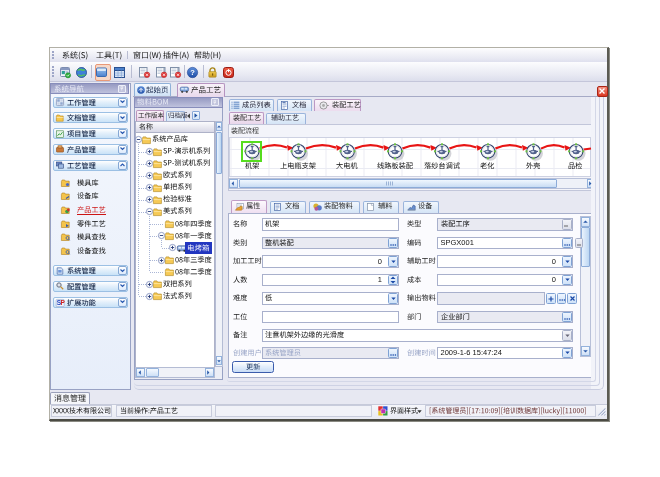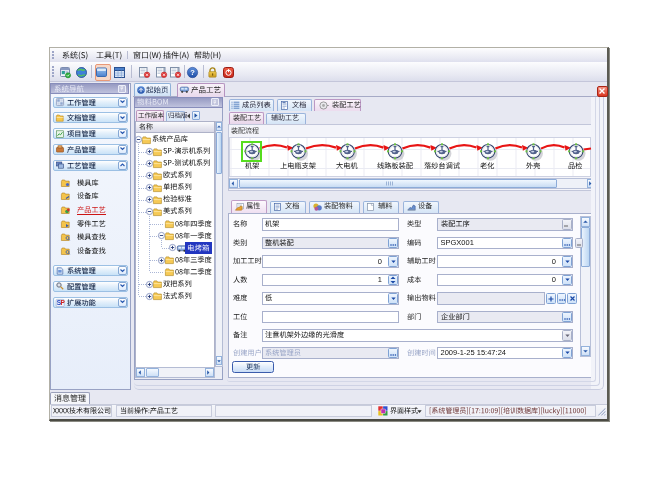--- a/index.html
+++ b/index.html
@@ -1315,21 +1315,21 @@
       <circle cx="3.2" cy="1" r="0.8" fill="#1a4aa8"></circle>
       <circle cx="5.4" cy="1" r="0.8" fill="#1a4aa8"></circle>
     </svg>
     <div style="position:absolute;left:406.5px;top:348.9px;z-index:5;line-height:0"><svg width="28.8" height="7.2" viewBox="0 0 4000 1000" fill="#93a0c4" style="overflow:visible">
         <use href="#g138" x="0"></use>
         <use href="#g139" x="1000"></use>
         <use href="#g119" x="2000"></use>
         <use href="#g142" x="3000"></use>
       </svg></div>
     <div style="position:absolute;left:437px;top:346.5px;width:136px;height:12.5px;background:#fff;border:1px solid #a8b0cc;box-sizing:border-box;"></div>
-    <div style="position:absolute;left:440.5px;top:349.1px;font:7.5px 'Liberation Sans',sans-serif;color:#111;line-height:7.5px;white-space:pre;z-index:5;">2009-1-25 15:47:24</div>
+    <div style="position:absolute;left:440.5px;top:349.1px;font:7.5px 'Liberation Sans',sans-serif;color:#111;line-height:7.5px;white-space:pre;z-index:5;">2009-1-6 15:47:24</div>
     <div style="position:absolute;left:562px;top:347.5px;width:10px;height:10.5px;background:linear-gradient(#eef5fe,#cfe2f8);border:1px solid #7fa2d4;border-radius:1.5px;box-sizing:border-box;z-index:6;"></div>
     <svg style="position:absolute;left:564.5px;top:351.0px;overflow:visible;z-index:7;" width="5" height="4">
       <path d="M0.3 0.5l2.2 2.6 2.2-2.6z" fill="#1a4aa8"></path>
     </svg>
     <div style="position:absolute;left:231.5px;top:360.5px;width:42.5px;height:12px;background:linear-gradient(#ffffff,#e4eefb 45%,#c8dcf6);border:1px solid #3b5cac;border-radius:2.5px;box-sizing:border-box;z-index:6;"></div>
     <div style="position:absolute;left:245.5px;top:362.6px;z-index:7;line-height:0"><svg width="14.4" height="7.2" viewBox="0 0 2000 1000" fill="#15305c" style="overflow:visible">
         <use href="#g143" x="0"></use>
         <use href="#g144" x="1000"></use>
       </svg></div>
     <div style="position:absolute;left:579.5px;top:215.5px;width:11px;height:141.5px;background:#f0f2f8;border:1px solid #b8c0d8;box-sizing:border-box;"></div>

